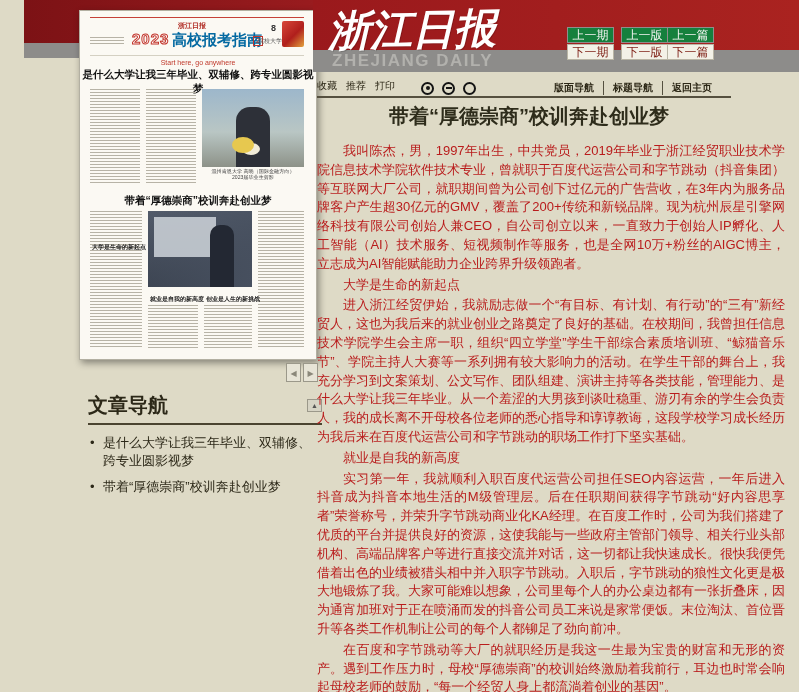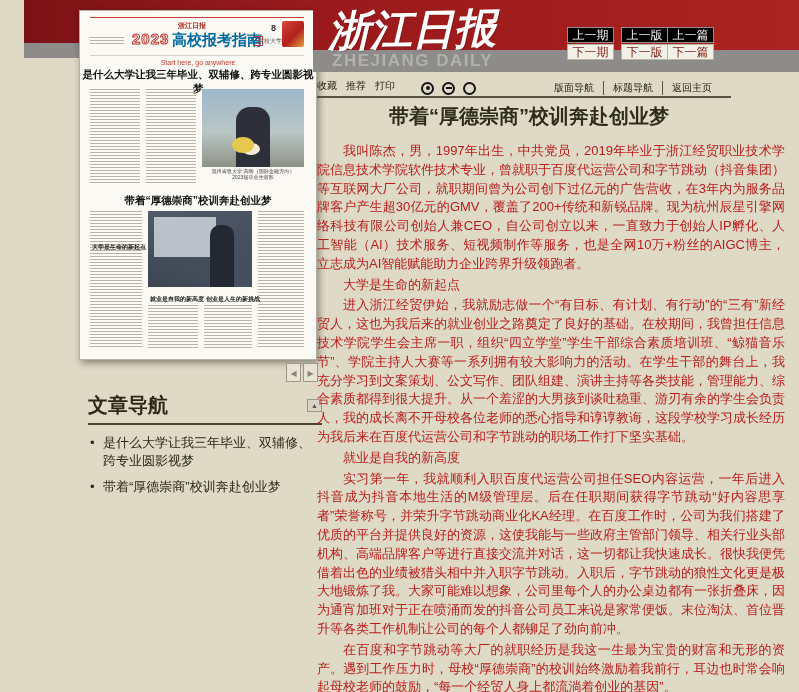--- a/index.html
+++ b/index.html
@@ -76,36 +76,36 @@
   .rf-red{position:absolute;left:0;top:0;width:486px;height:50px;
           background:linear-gradient(90deg,#9a191c,#aa2320);}
   .rf-gray{position:absolute;left:0;top:50px;width:486px;height:22px;background:#8d8c8a;}
   .rf-en{position:absolute;left:19px;top:51px;font-size:17px;font-weight:bold;color:#b2b1ad;
          letter-spacing:1.5px;}
   .rf-logo{position:absolute;left:15px;top:2px;font-family:"DejaVu Serif",serif;font-style:italic;
            font-weight:bold;font-size:42px;color:#fff;transform:rotate(-1deg);
            text-shadow:1px 1px 0 rgba(0,0,0,.15);white-space:nowrap;}
   .nav-btn{position:absolute;width:47px;height:16px;font-size:12px;line-height:15px;text-align:center;
            box-sizing:border-box;cursor:pointer;}
-  .nav-dark{background:#000000;color:#f4f4f2;border:1px solid #8e8e8c;}
+  .nav-dark{background:#15803d;color:#f4f4f2;border:1px solid #8e8e8c;}
   .nav-light{background:#f3f1e7;color:#7d1d13;border:1px solid #b9b5a5;}
 
   .toolbar{position:absolute;left:4px;top:79px;width:414px;height:18px;display:flex;
            font-size:10px;color:#2c2716;}
   .tb-left{display:flex;gap:9px;}
   .tb-item{cursor:pointer;}
   .tb-zoom{display:flex;gap:8px;margin-left:26px;align-items:center;}
   .zi{width:13px;height:13px;border:2px solid #141414;border-radius:50%;box-sizing:border-box;
       position:relative;cursor:pointer;}
   .zi-dot::after{content:"";position:absolute;left:2.5px;top:2.5px;width:4px;height:4px;
       border-radius:50%;background:#141414;}
   .zi-minus::after{content:"";position:absolute;left:1.5px;top:3.5px;width:6px;height:2px;
       background:#141414;}
   .tb-right{margin-left:auto;display:flex;align-items:center;gap:9px;padding-right:19px;}
-  .tb-link{cursor:pointer;color:#2c2716;}
+  .tb-link{cursor:pointer;color:#2c2716;font-weight:bold;}
   .sep{width:1px;height:14px;background:#55503f;}
   .divider{position:absolute;left:4px;top:96px;width:414px;height:2px;background:#55503f;}
 
   .article{position:absolute;left:4px;top:101px;width:468px;}
   .art-title{width:424px;margin:2px 0 12px;font-size:20px;font-weight:bold;color:#2e2c1b;
              text-align:center;}
   .article p{margin:0 0 2px;font-size:13px;line-height:18.8px;color:#b91c1c;text-align:justify;
              text-indent:2em;}
 </style>
 </head>
@@ -203,20 +203,20 @@
         <span class="sep"></span>
         <span class="tb-link">返回主页</span>
       </div>
     </div>
     <div class="divider"></div>
 
     <div class="article">
       <div class="art-title">带着“厚德崇商”校训奔赴创业梦</div>
       <p>我叫陈杰，男，1997年出生，中共党员，2019年毕业于浙江经贸职业技术学院信息技术学院软件技术专业，曾就职于百度代运营公司和字节跳动（抖音集团）等互联网大厂公司，就职期间曾为公司创下过亿元的广告营收，在3年内为服务品牌客户产生超30亿元的GMV，覆盖了200+传统和新锐品牌。现为杭州辰星引擎网络科技有限公司创始人兼CEO，自公司创立以来，一直致力于创始人IP孵化、人工智能（AI）技术服务、短视频制作等服务，也是全网10万+粉丝的AIGC博主，立志成为AI智能赋能助力企业跨界升级领跑者。</p>
       <p>大学是生命的新起点</p>
-      <p>进入浙江经贸伊始，我就励志做一个“有目标、有计划、有行动”的“三有”新经贸人，这也为我后来的就业创业之路奠定了良好的基础。在校期间，我曾担任信息技术学院学生会主席一职，组织“四立学堂”学生干部综合素质培训班、“鲸猫音乐节”、学院主持人大赛等一系列拥有较大影响力的活动。在学生干部的舞台上，我充分学习到文案策划、公文写作、团队组建、演讲主持等各类技能，管理能力、综合素质都得到很大提升。从一个羞涩的大男孩到谈吐稳重、游刃有余的学生会负责人，我的成长离不开母校各位老师的悉心指导和谆谆教诲，这段学校学习成长经历为我后来在百度代运营公司和字节跳动的职场工作打下坚实基础。</p>
+      <p>进入浙江经贸伊始，我就励志做一个“有目标、有计划、有行动”的“三有”新经贸人，这也为我后来的就业创业之路奠定了良好的基础。在校期间，我曾担任信息技术学院学生会主席一职，组织“四立学堂”学生干部综合素质培训班、“鲸猫音乐节”、学院主持人大赛等一系列拥有较大影响力的活动。在学生干部的舞台上，我充分学习到文案策划、公文写作、团队组建、演讲主持等各类技能，管理能力、是什么大学让我三年毕业。从一个羞涩的大男孩到谈吐稳重、游刃有余的学生会负责人，我的成长离不开母校各位老师的悉心指导和谆谆教诲，这段学校学习成长经历为我后来在百度代运营公司和字节跳动的职场工作打下坚实基础。</p>
       <p>就业是自我的新高度</p>
       <p>实习第一年，我就顺利入职百度代运营公司担任SEO内容运营，一年后进入抖音成为抖音本地生活的M级管理层。后在任职期间获得字节跳动“好内容思享者”荣誉称号，并荣升字节跳动商业化KA经理。在百度工作时，公司为我们搭建了优质的平台并提供良好的资源，这使我能与一些政府主管部门领导、相关行业头部机构、高端品牌客户等进行直接交流并对话，这一切都让我快速成长。很快我便凭借着出色的业绩被猎头相中并入职字节跳动。入职后，字节跳动的狼性文化更是极大地锻炼了我。大家可能难以想象，公司里每个人的办公桌边都有一张折叠床，因为通宵加班对于正在喷涌而发的抖音公司员工来说是家常便饭。末位淘汰、首位晋升等各类工作机制让公司的每个人都铆足了劲向前冲。</p>
       <p>在百度和字节跳动等大厂的就职经历是我这一生最为宝贵的财富和无形的资产。遇到工作压力时，母校“厚德崇商”的校训始终激励着我前行，耳边也时常会响起母校老师的鼓励，“每一个经贸人身上都流淌着创业的基因”。</p>
     </div>
   </div>
 
 </div>
 
 </body></html>

